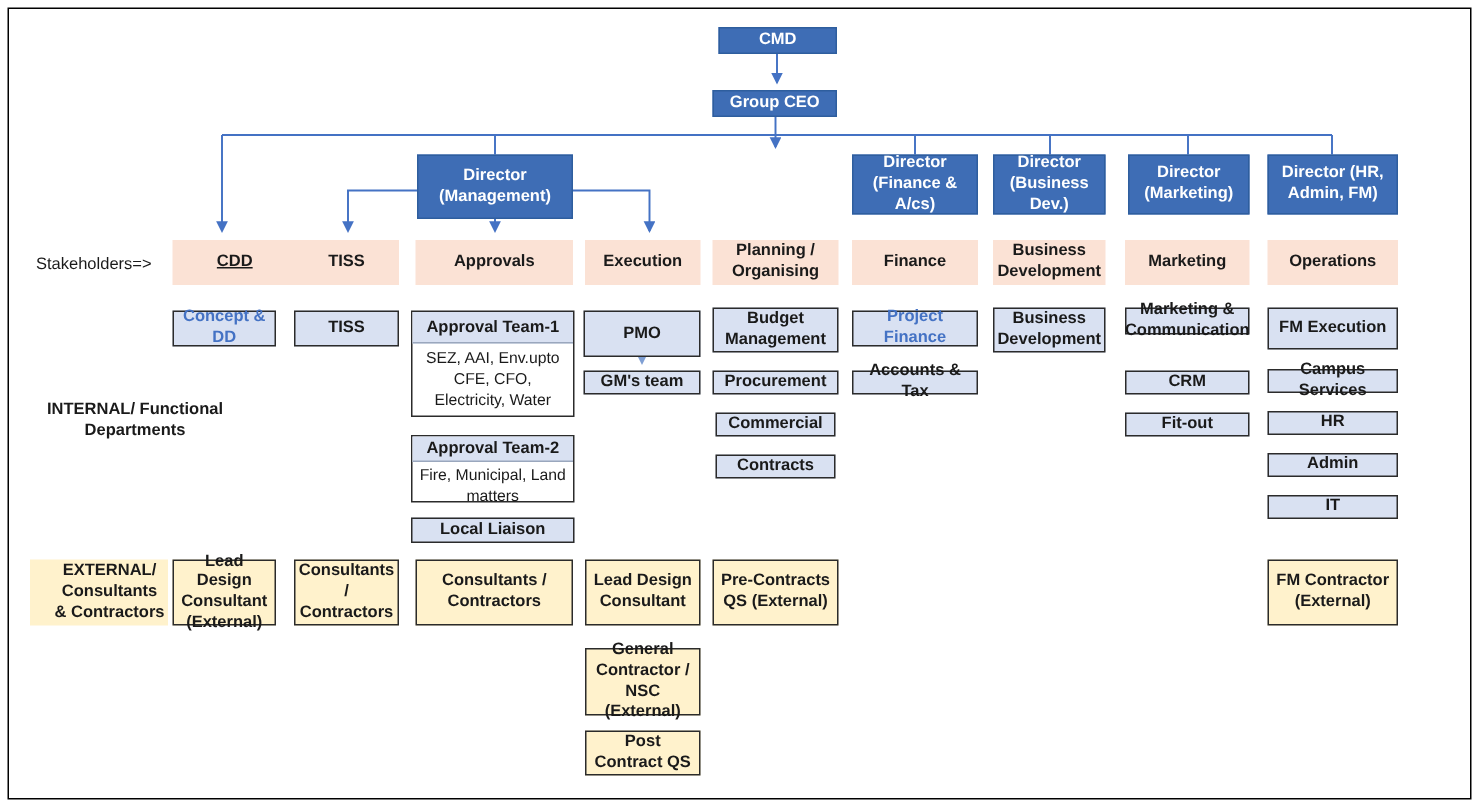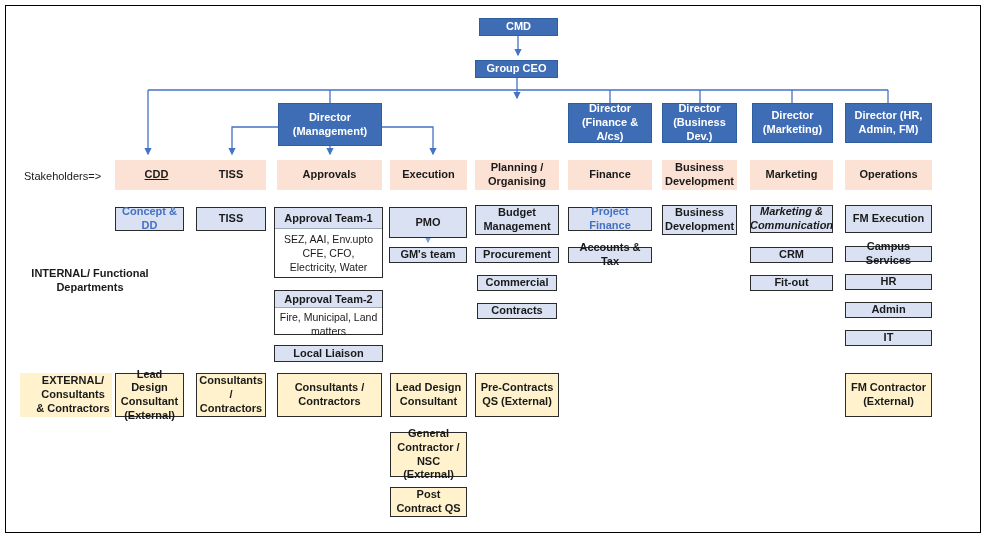--- a/index.html
+++ b/index.html
@@ -129,21 +129,21 @@
   <div class="box lblue" style="left:475px;top:205px;width:84px;height:30px;">Budget Management</div>
   <div class="box lblue" style="left:475px;top:247px;width:84px;height:16px;">Procurement</div>
   <div class="box lblue" style="left:477px;top:275px;width:80px;height:16px;">Commercial</div>
   <div class="box lblue" style="left:477px;top:303px;width:80px;height:16px;">Contracts</div>
 
   <div class="box lblue bluetext" style="left:568px;top:207px;width:84px;height:24px;">Project Finance</div>
   <div class="box lblue" style="left:568px;top:247px;width:84px;height:16px;">Accounts &amp; Tax</div>
 
   <div class="box lblue" style="left:662px;top:205px;width:75px;height:30px;">Business Development</div>
 
-  <div class="box lblue" style="left:750px;top:205px;width:83px;height:28px;font-style:italic;">Marketing &amp; Communication</div>
+  <div class="box lblue" style="left:750px;top:205px;width:83px;height:18px;">Marketing &amp; Communication</div>
   <div class="box lblue" style="left:750px;top:247px;width:83px;height:16px;">CRM</div>
   <div class="box lblue" style="left:750px;top:275px;width:83px;height:16px;">Fit-out</div>
 
   <div class="box lblue" style="left:845px;top:205px;width:87px;height:28px;">FM Execution</div>
   <div class="box lblue" style="left:845px;top:246px;width:87px;height:16px;">Campus Services</div>
   <div class="box lblue" style="left:845px;top:274px;width:87px;height:16px;">HR</div>
   <div class="box lblue" style="left:845px;top:302px;width:87px;height:16px;">Admin</div>
   <div class="box lblue" style="left:845px;top:330px;width:87px;height:16px;">IT</div>
 
   <div class="box yellow" style="left:115px;top:373px;width:69px;height:44px;">Lead Design Consultant (External)</div>

